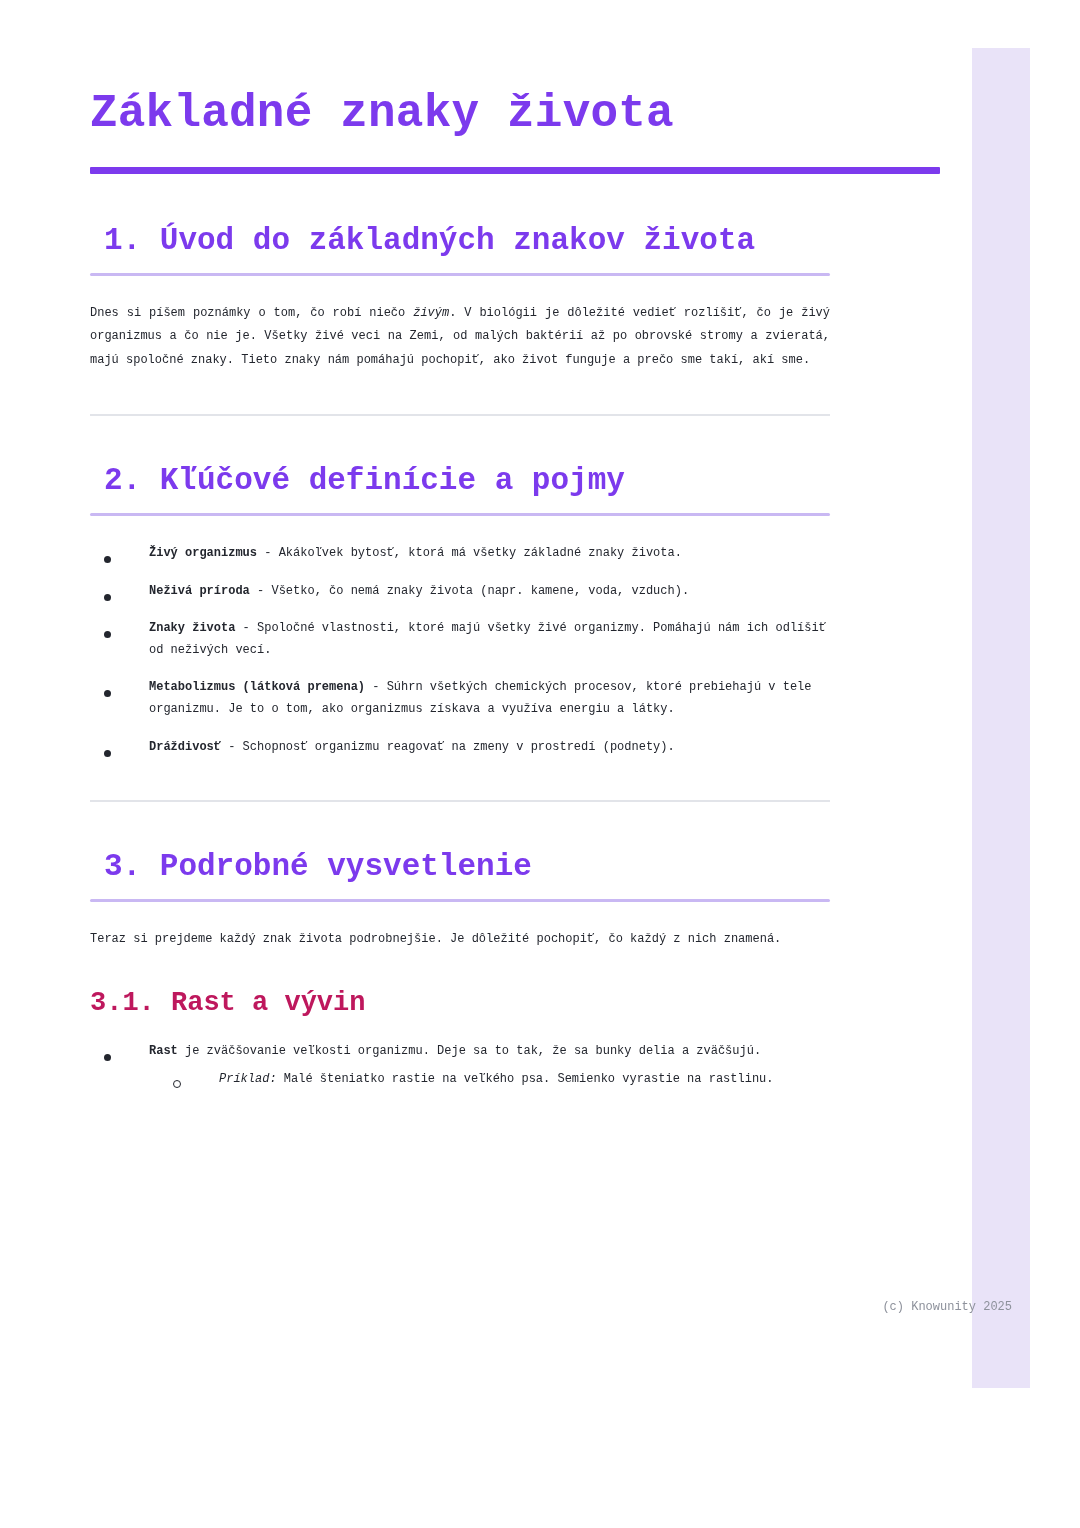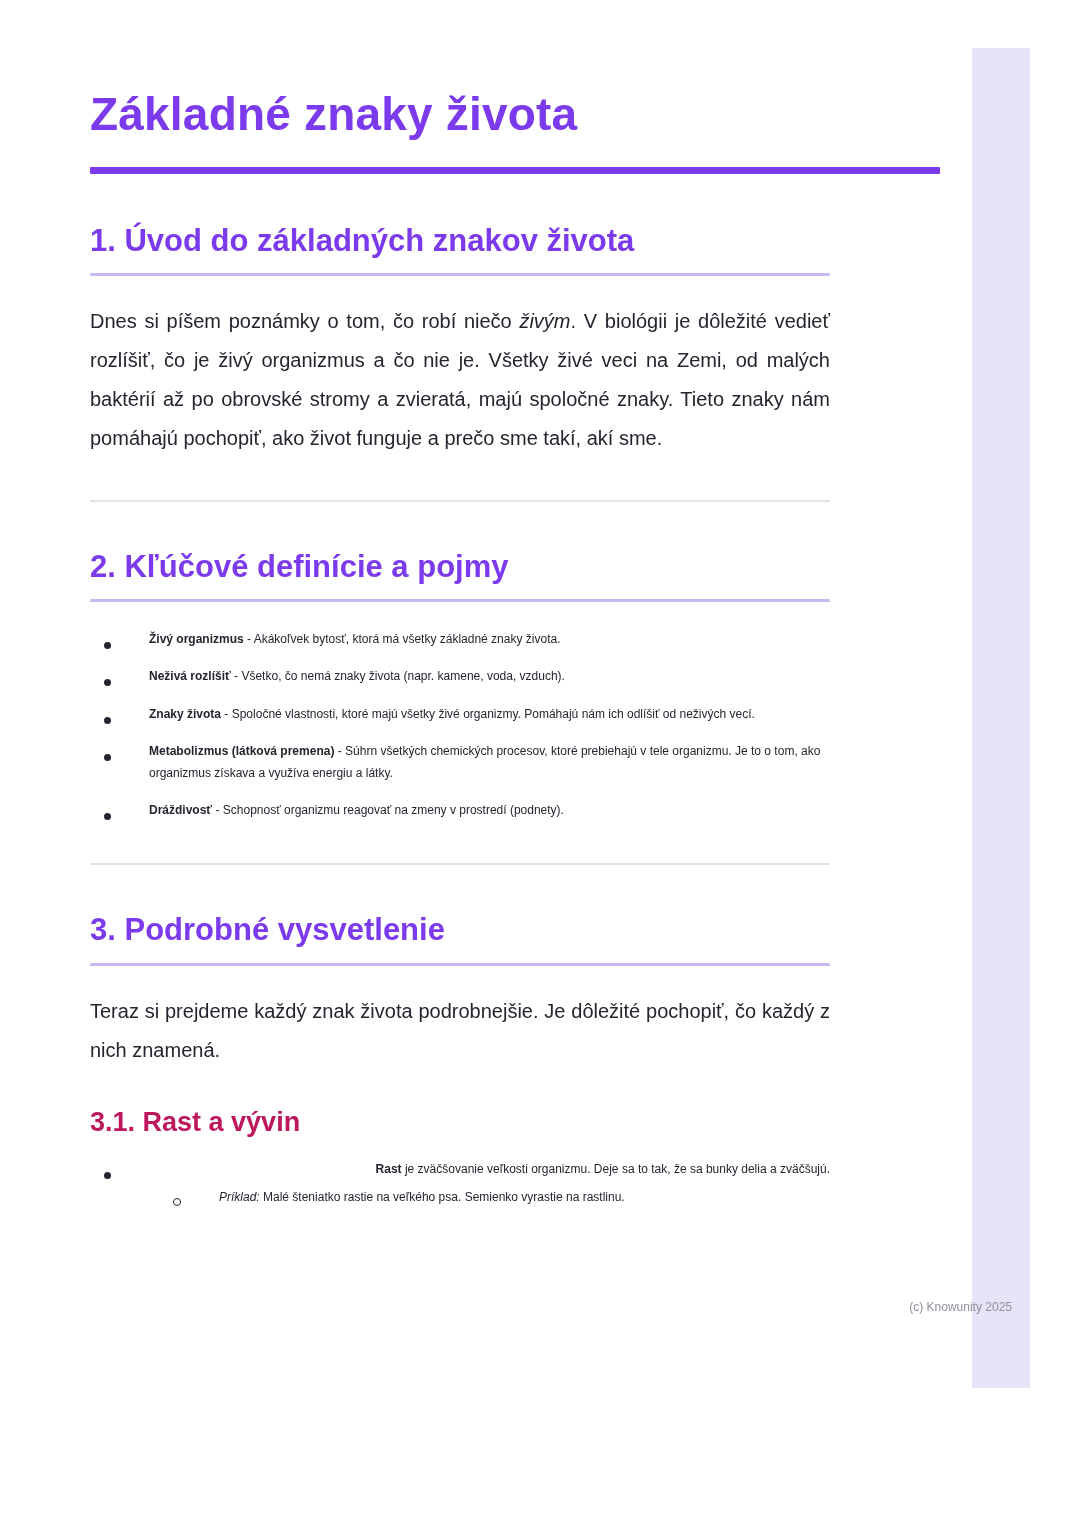--- a/index.html
+++ b/index.html
@@ -5,21 +5,21 @@
   html, body {
     margin: 0;
     padding: 0;
     background: #ffffff;
   }
   .page {
     position: relative;
     width: 1080px;
     height: 1388px;
     background: #ffffff;
-    font-family: Liberation Sans, sans-serif;
+    font-family: Liberation Mono, monospace;
     color: #23262e;
     overflow: hidden;
   }
   .side-strip {
     position: absolute;
     left: 972px;
     width: 58px;
     top: 48px;
     bottom: 0;
     background: #e9e3f8;
@@ -38,36 +38,36 @@
     letter-spacing: 0.2px;
   }
   .title-rule {
     width: 850px;
     height: 7px;
     background: #7c3aed;
     border-radius: 1px;
     margin-bottom: 48px;
   }
   h2.section-heading {
-    margin: 0 0 14px 0;
+    margin: 0 0 14px 14px;
     font-size: 31px;
     line-height: 1.2;
     font-weight: 700;
     color: #7c3aed;
   }
   .h-rule {
     width: 740px;
     height: 3px;
     background: #c9b8f3;
     border-radius: 2px;
     margin-bottom: 26px;
   }
   p.body-text {
     margin: 0 0 0 0;
-    font-size: 20px;
+    font-size: 12px;
     line-height: 1.95;
     color: #23262e;
   }
   p.justify { text-align: justify; }
   .divider {
     width: 740px;
     height: 2px;
     background: #e2e4e9;
     margin: 42px 0 46px 0;
   }
@@ -156,21 +156,21 @@
       <h2 class="section-heading">2. Kľúčové definície a pojmy</h2>
       <div class="h-rule"></div>
 
       <ul class="bullets">
         <li>
           <span class="dot"></span>
           <span class="li-text"><strong>Živý organizmus</strong><span> - Akákoľvek bytosť, ktorá má všetky základné znaky života.</span></span>
         </li>
         <li>
           <span class="dot"></span>
-          <span class="li-text"><strong>Neživá rozlíšiť</strong><span> - Všetko, čo nemá znaky života (napr. kamene, voda, vzduch).</span></span>
+          <span class="li-text"><strong>Neživá príroda</strong><span> - Všetko, čo nemá znaky života (napr. kamene, voda, vzduch).</span></span>
         </li>
         <li>
           <span class="dot"></span>
           <span class="li-text"><strong>Znaky života</strong><span> - Spoločné vlastnosti, ktoré majú všetky živé organizmy. Pomáhajú nám ich odlíšiť od neživých vecí.</span></span>
         </li>
         <li>
           <span class="dot"></span>
           <span class="li-text"><strong>Metabolizmus (látková premena)</strong><span> - Súhrn všetkých chemických procesov, ktoré prebiehajú v tele organizmu. Je to o tom, ako organizmus získava a využíva energiu a látky.</span></span>
         </li>
         <li>
@@ -185,21 +185,21 @@
     <section>
       <h2 class="section-heading">3. Podrobné vysvetlenie</h2>
       <div class="h-rule"></div>
       <p class="body-text justify">Teraz si prejdeme každý znak života podrobnejšie. Je dôležité pochopiť, čo každý z nich znamená.</p>
 
       <h3 class="sub-heading">3.1. Rast a vývin</h3>
 
       <ul class="bullets" style="margin-top: 0;">
         <li style="flex-wrap: wrap;">
           <span class="dot"></span>
-          <span class="li-text" style="flex: 1 1 auto; max-width: 690px; text-align: right;"><strong>Rast</strong><span> je zväčšovanie veľkosti organizmu. Deje sa to tak, že sa bunky delia a zväčšujú.</span>
+          <span class="li-text" style="flex: 1 1 auto; max-width: 690px;"><strong>Rast</strong><span> je zväčšovanie veľkosti organizmu. Deje sa to tak, že sa bunky delia a zväčšujú.</span>
             <ul class="sub-bullets">
               <li>
                 <span class="circle"></span>
                 <span class="li-text"><em>Príklad:</em><span> Malé šteniatko rastie na veľkého psa. Semienko vyrastie na rastlinu.</span></span>
               </li>
             </ul>
           </span>
         </li>
       </ul>
     </section>

